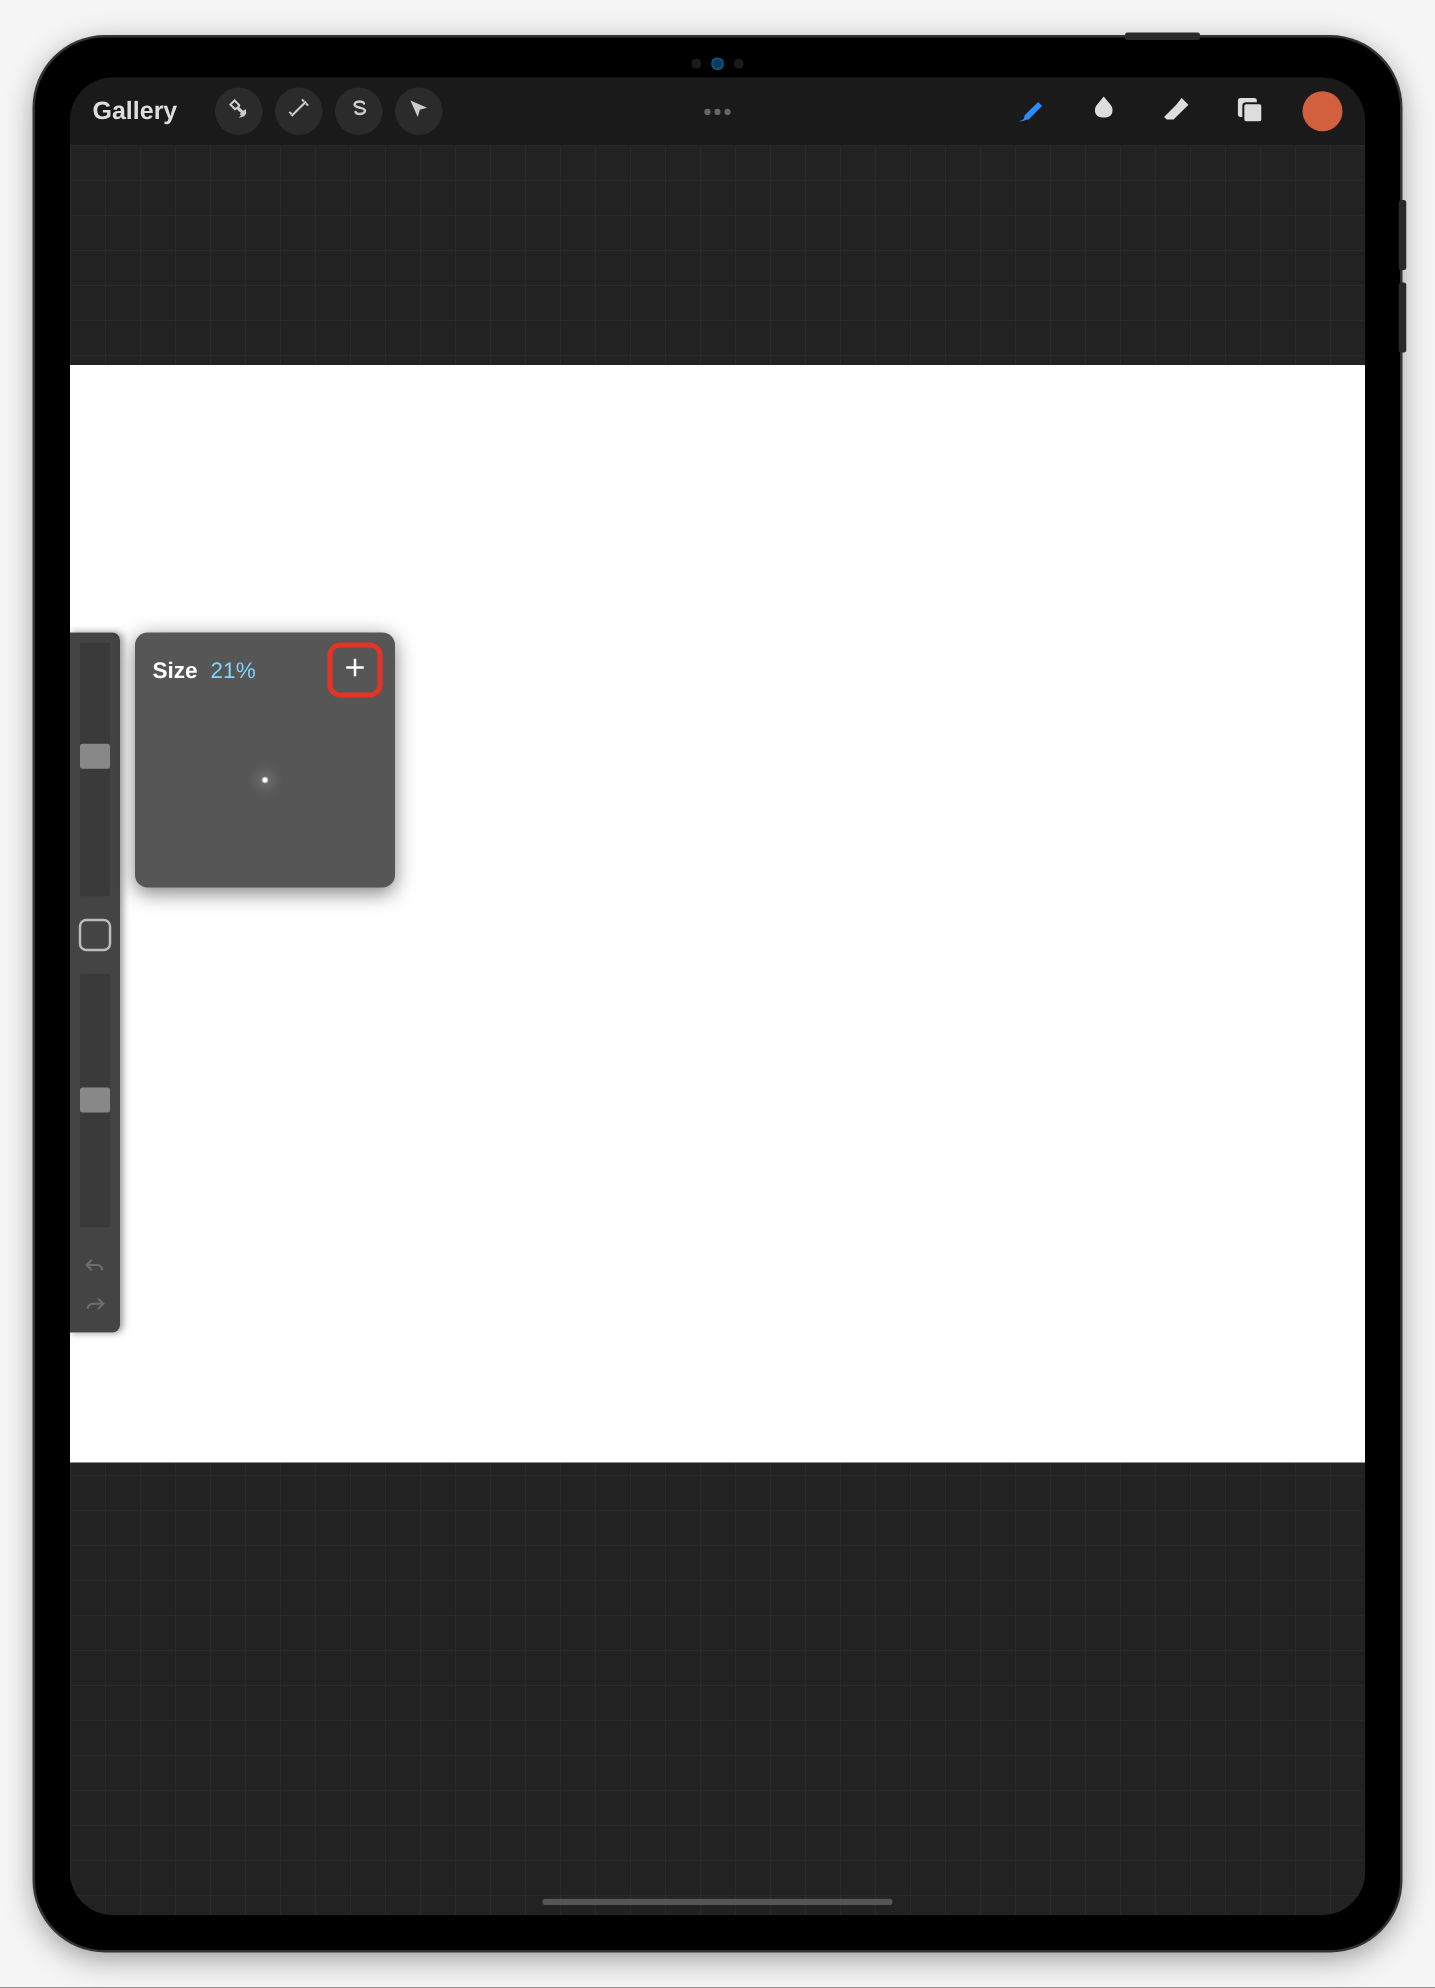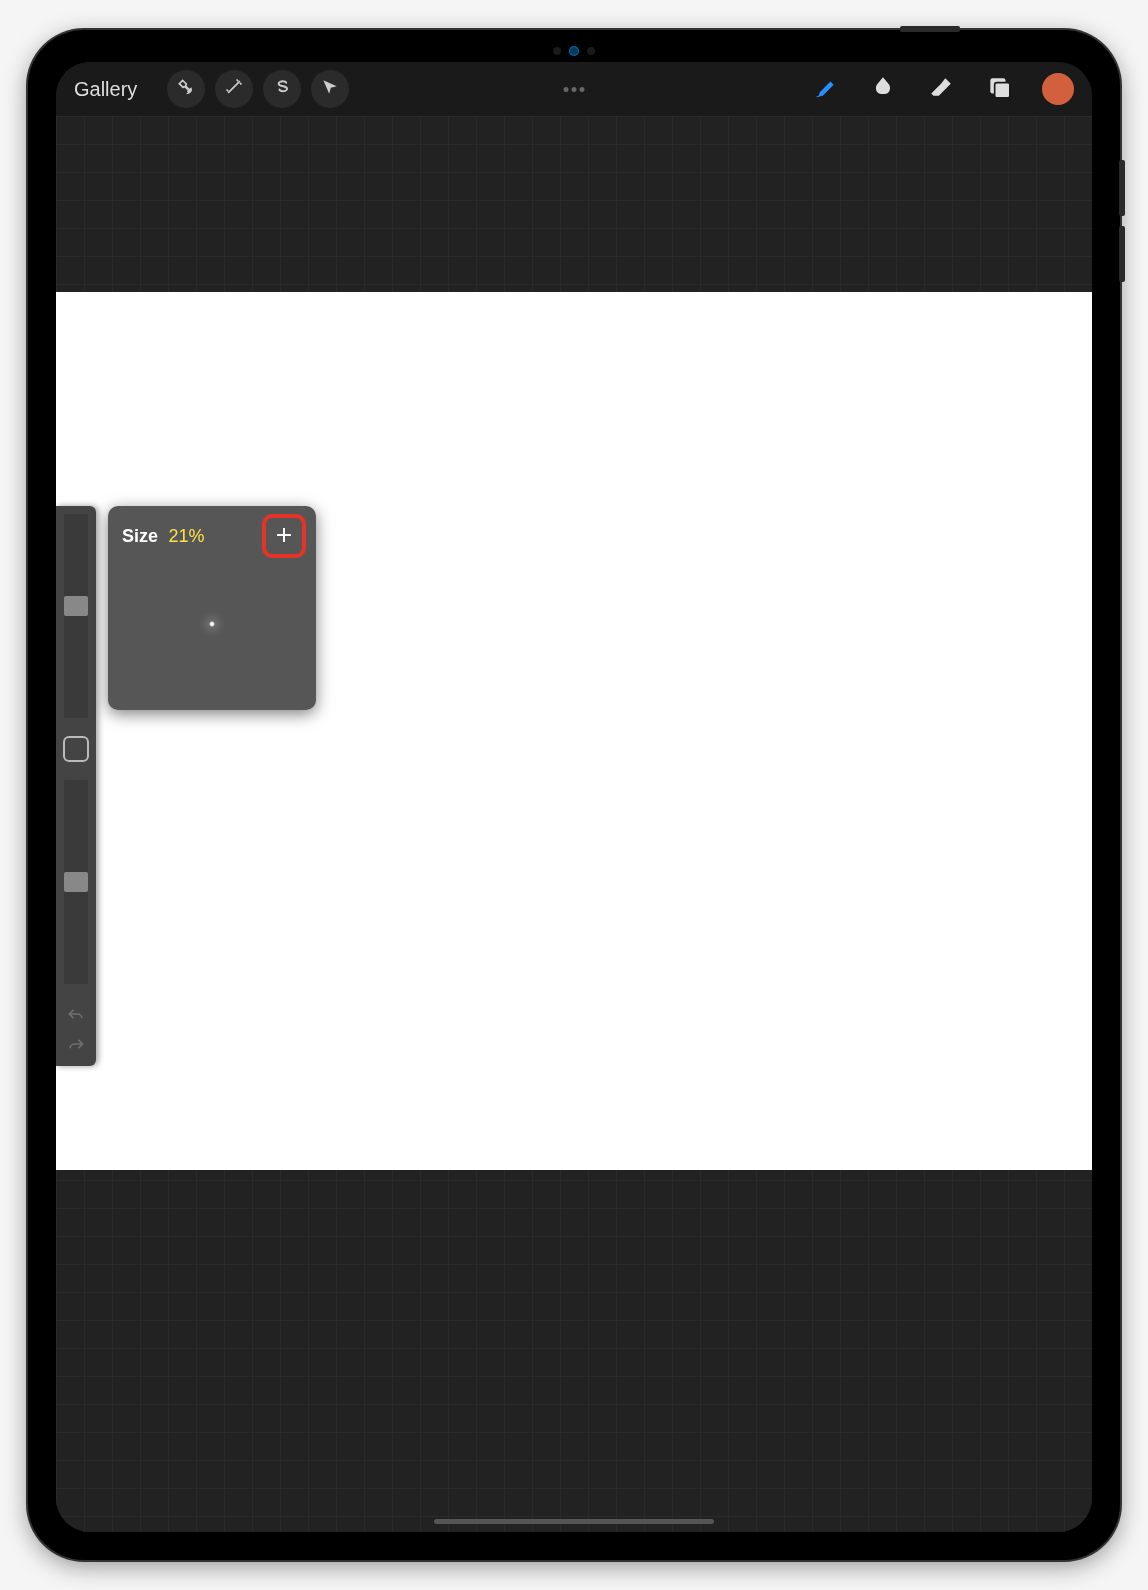--- a/index.html
+++ b/index.html
@@ -53,21 +53,21 @@
     background: #1a1a1a;
     display: flex;
     align-items: center;
     padding: 0 18px;
     gap: 10px;
     position: relative;
   }
   .gallery-label {
     color: #ddd;
     font-size: 20px;
-    font-weight: 400;
+    font-weight: 700;
     margin-right: 20px;
     cursor: pointer;
   }
   .tool-btn {
     width: 38px;
     height: 38px;
     border-radius: 50%;
     background: #2b2b2b;
     display: flex;
     align-items: center;
@@ -178,21 +178,21 @@
     display: flex;
     align-items: center;
     justify-content: space-between;
   }
   .size-label {
     color: #fff;
     font-size: 18px;
     font-weight: 700;
   }
   .size-value {
-    color: #fde047;
+    color: #7dd3fc;
     font-size: 18px;
     font-weight: 400;
     margin-left: 6px;
   }
   .plus-btn-wrap {
     position: relative;
     width: 36px; height: 36px;
     display: flex; align-items: center; justify-content: center;
   }
   .plus-highlight {

